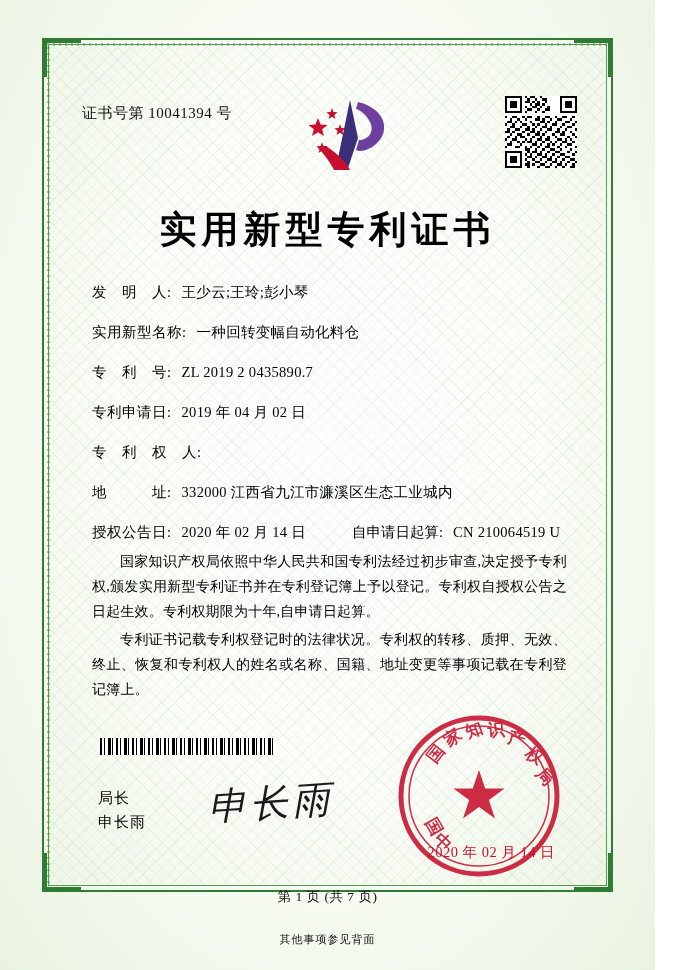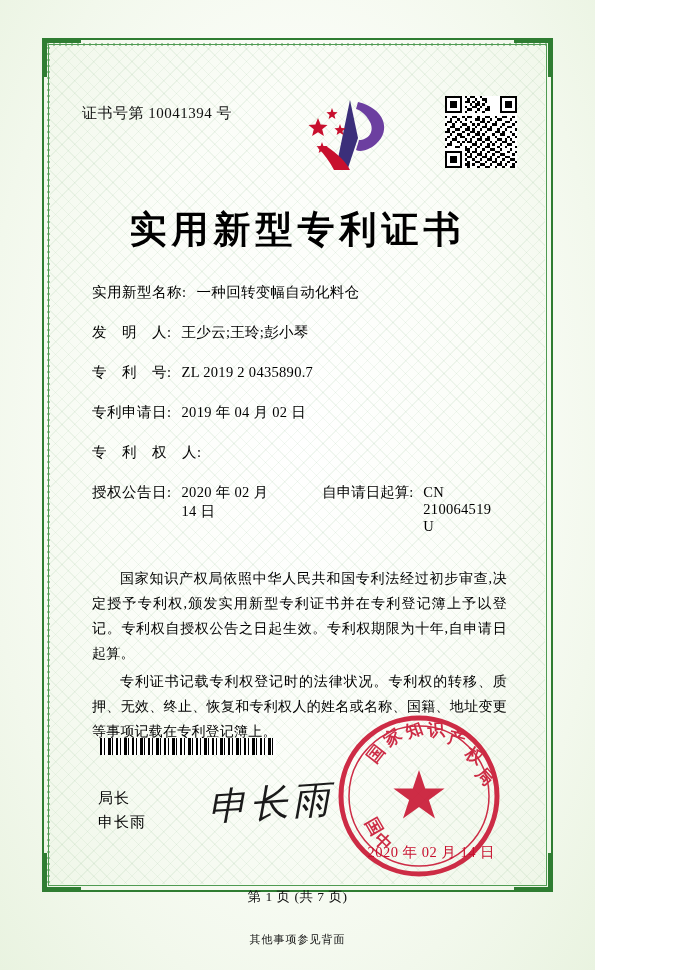--- a/index.html
+++ b/index.html
@@ -8,21 +8,21 @@
   }
   body {
     width: 700px;
     height: 970px;
     background: #ffffff;
     font-family: "Liberation Serif", "DejaVu Serif", serif;
     overflow: hidden;
   }
   .page {
     position: relative;
-    width: 595px;
+    width: 655px;
     height: 970px;
     background:
       radial-gradient(ellipse at 50% 45%, #ffffff 0%, #fbfdf8 45%, #f2f8ec 75%, #e9f3e0 100%);
     box-sizing: border-box;
   }
   
   .border-outer {
     position: absolute;
     left: 42px;
     top: 38px;
@@ -139,21 +139,21 @@
   }
   .field-row .second-label {
     margin-left: 46px;
     white-space: nowrap;
   }
 
   .paragraphs {
     position: absolute;
     left: 92px;
     right: 88px;
-    top: 566px;
+    top: 549px;
     font-size: 14px;
     line-height: 25px;
     color: #000;
     text-align: justify;
   }
   .paragraphs p {
     margin: 0 0 3px 0;
     text-indent: 28px;
     letter-spacing: 0.2px;
   }
@@ -472,37 +472,41 @@
           <rect x="23" y="28" width="1" height="1"></rect>
           <rect x="26" y="28" width="2" height="1"></rect>
       </g>
     </svg>
   </div>
 
   <div class="title">实用新型专利证书</div>
 
   <div class="fields">
     <div class="field-row">
+      <span class="field-label">发　明　人:</span>
+      <span class="field-value">王少云;王玲;彭小琴</span>
+    </div>
+    <div class="field-row">
       <span class="field-label">实用新型名称:</span>
       <span class="field-value">一种回转变幅自动化料仓</span>
     </div>
     <div class="field-row">
-      <span class="field-label">发　明　人:</span>
-      <span class="field-value">王少云;王玲;彭小琴</span>
-    </div>
-    <div class="field-row">
       <span class="field-label">专　利　号:</span>
       <span class="field-value">ZL 2019 2 0435890.7</span>
     </div>
     <div class="field-row">
       <span class="field-label">专利申请日:</span>
       <span class="field-value">2019 年 04 月 02 日</span>
     </div>
     <div class="field-row">
       <span class="field-label">专　利　权　人:</span>
+    </div>
+    <div class="field-row">
+      <span class="field-label">地　　　址:</span>
+      <span class="field-value">332000 江西省九江市濂溪区生态工业城内</span>
     </div>
     <div class="field-row">
       <span class="field-label">授权公告日:</span>
       <span class="field-value">2020 年 02 月 14 日</span>
       <span class="second-label">自申请日起算:</span>
       <span class="field-value">CN 210064519 U</span>
     </div>
   </div>
 
   <div class="paragraphs">

